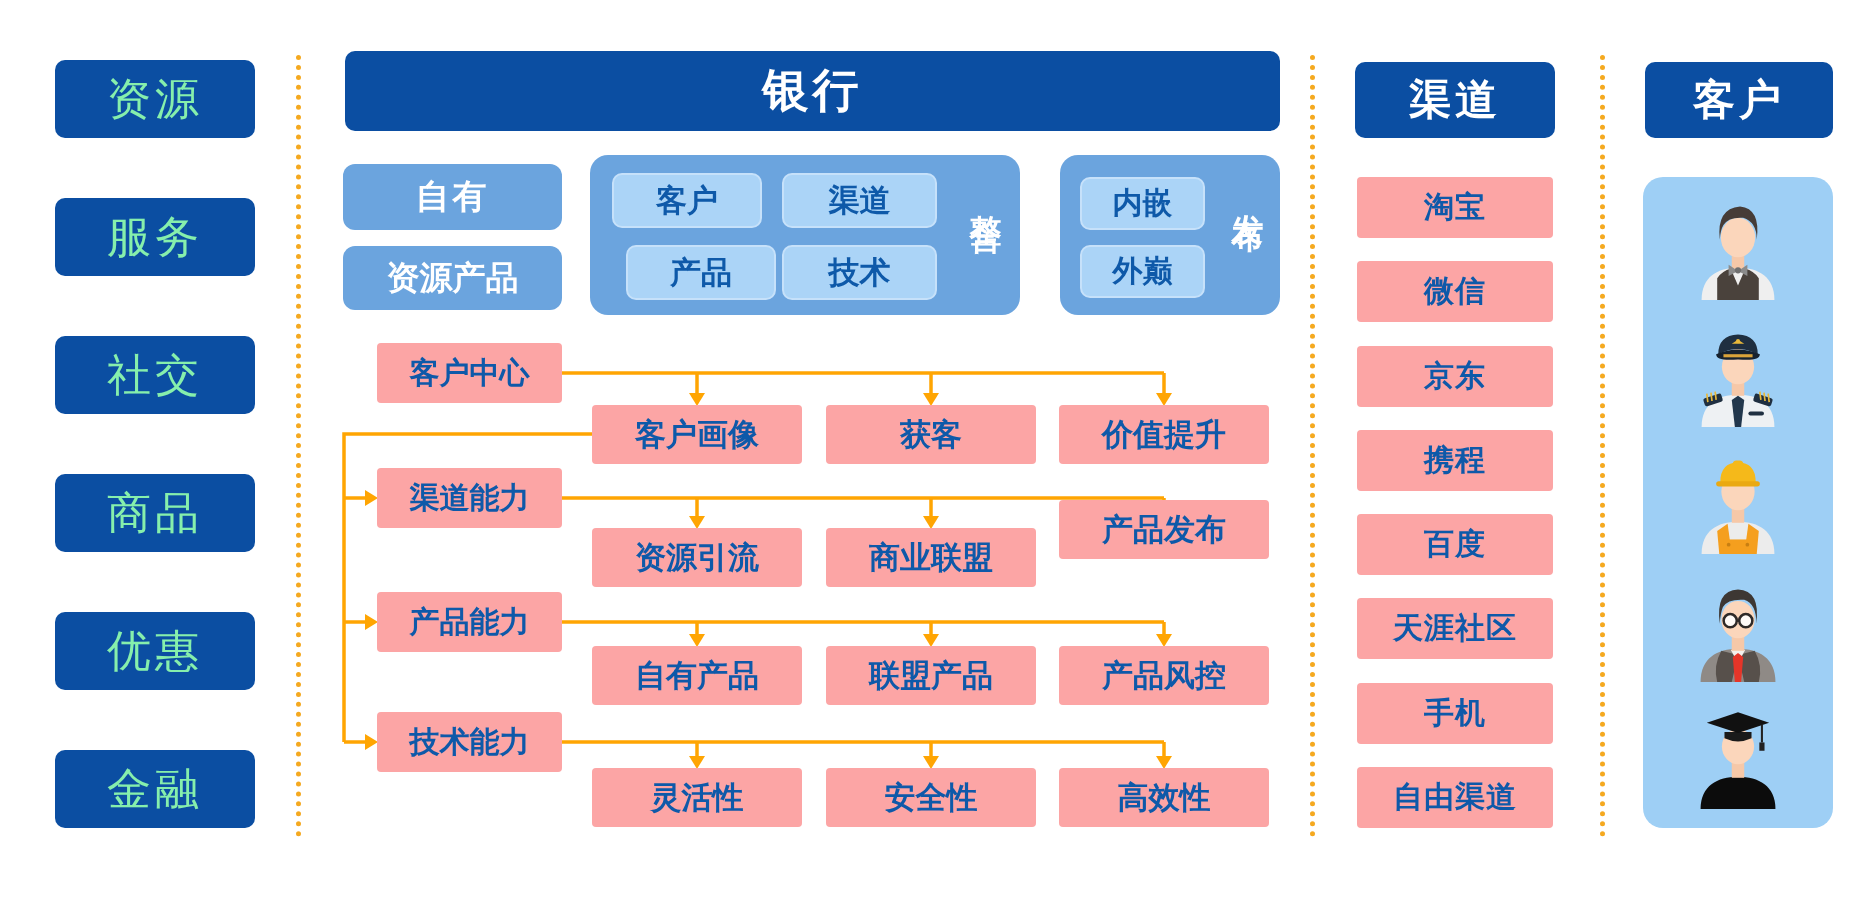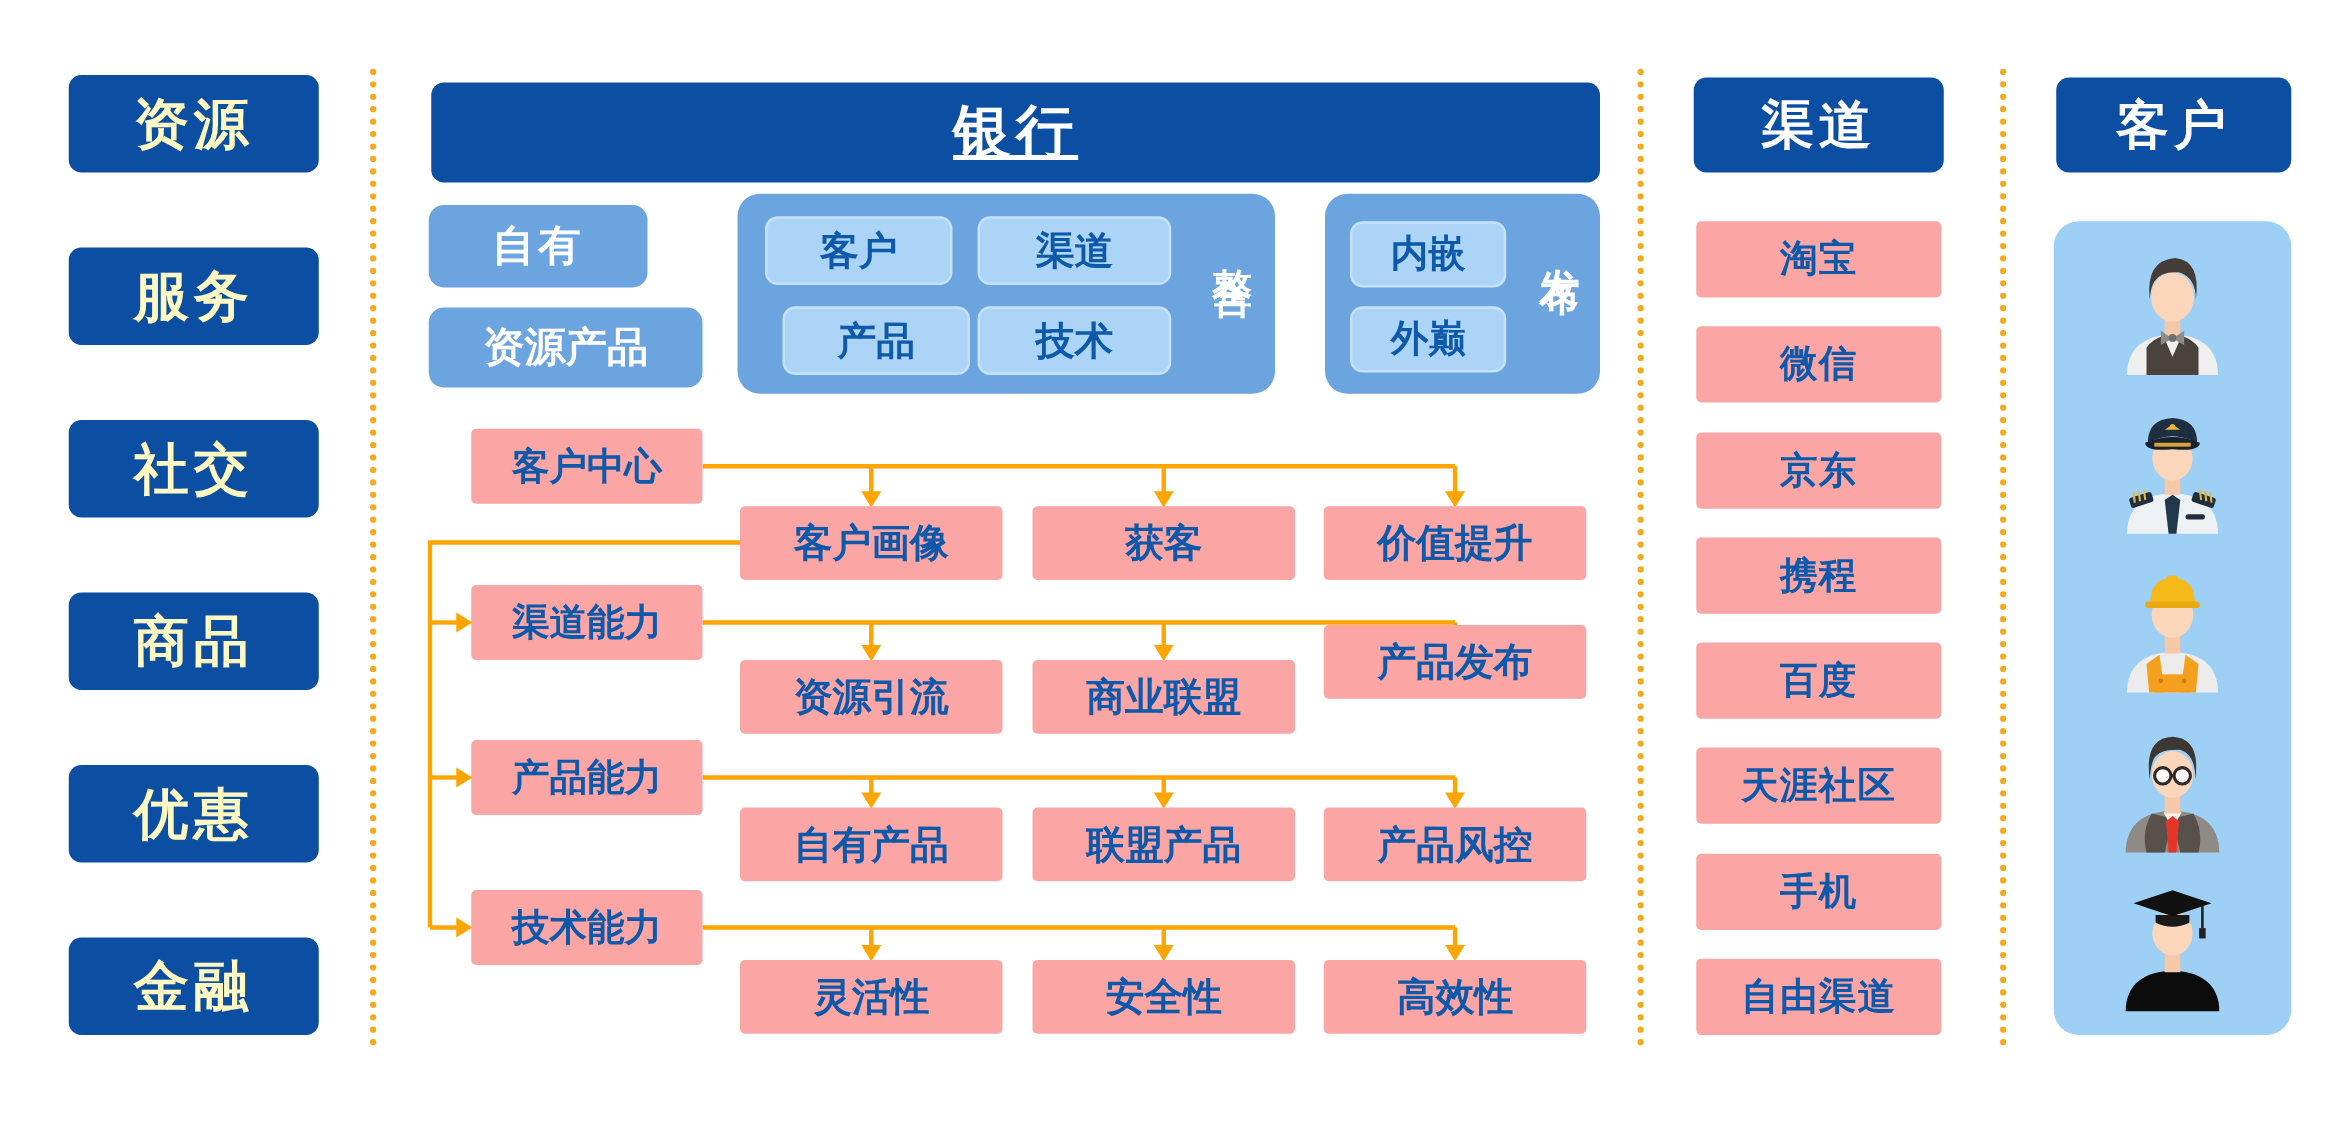--- a/index.html
+++ b/index.html
@@ -1,20 +1,20 @@
 <!DOCTYPE html>
 <html><head>
 <meta charset="utf-8">
 <style>
   html,body{margin:0;padding:0;background:#fff;}
   .canvas{position:relative;width:1876px;height:905px;background:#ffffff;overflow:hidden;
           font-family:"Liberation Sans","DejaVu Sans",sans-serif;}
   .abs{position:absolute;box-sizing:border-box;}
   .flex-c{display:flex;align-items:center;justify-content:center;}
-  .dark-box{background:#0b4ea2;color:#fef9c3;border-radius:10px;font-weight:700;}
+  .dark-box{background:#0b4ea2;color:#86efac;border-radius:10px;font-weight:400;}
   .mid-box{background:#6ba4de;color:#ffffff;border-radius:12px;font-weight:700;}
   .group-box{background:#6ba4de;border-radius:18px;}
   .light-box{background:#fca5a5;color:#0e59a9;border-radius:4px;font-weight:700;}
   .inner-box{background:#abd4f7;color:#0e59a9;border:2px solid #c6e1fa;border-radius:10px;font-weight:700;}
   .sep{position:absolute;width:0;border-left:5px dotted #f5a91f;}
   .vlabel{writing-mode:vertical-rl;text-orientation:upright;color:#ffffff;font-weight:700;
           font-size:32px;letter-spacing:6px;line-height:1;}
   .left-col{position:absolute;left:55px;top:60px;width:200px;height:768px;
             display:flex;flex-direction:column;justify-content:space-between;}
   .left-col>div{height:78px;font-size:44px;letter-spacing:4px;}
@@ -80,23 +80,23 @@
 
   <div class="left-col">
     <div class="dark-box flex-c">资源</div>
     <div class="dark-box flex-c">服务</div>
     <div class="dark-box flex-c">社交</div>
     <div class="dark-box flex-c">商品</div>
     <div class="dark-box flex-c">优惠</div>
     <div class="dark-box flex-c">金融</div>
   </div>
 
-  <div class="abs dark-box flex-c hdr" style="left:345px;top:66px;width:935px;height:80px;font-size:46px;text-decoration:underline;">银行</div>
-
-  <div class="abs mid-box flex-c node" style="left:343px;top:164px;width:175px;height:66px;font-size:34px;letter-spacing:3px;">自有</div>
+  <div class="abs dark-box flex-c hdr" style="left:345px;top:51px;width:935px;height:80px;font-size:46px;">银行</div>
+
+  <div class="abs mid-box flex-c node" style="left:343px;top:164px;width:219px;height:66px;font-size:34px;letter-spacing:3px;">自有</div>
   <div class="abs mid-box flex-c node" style="left:343px;top:246px;width:219px;height:64px;font-size:33px;">资源产品</div>
 
   <div class="abs group-box node" style="left:590px;top:155px;width:430px;height:160px;">
     <div class="abs inner-box flex-c" style="left:22px;top:18px;width:150px;height:55px;font-size:31px;">客户</div>
     <div class="abs inner-box flex-c" style="left:192px;top:18px;width:155px;height:55px;font-size:31px;">渠道</div>
     <div class="abs inner-box flex-c" style="left:36px;top:90px;width:150px;height:55px;font-size:31px;">产品</div>
     <div class="abs inner-box flex-c" style="left:192px;top:90px;width:155px;height:55px;font-size:31px;">技术</div>
     <div class="abs vlabel" style="right:18px;top:34px;">整合</div>
   </div>
 

